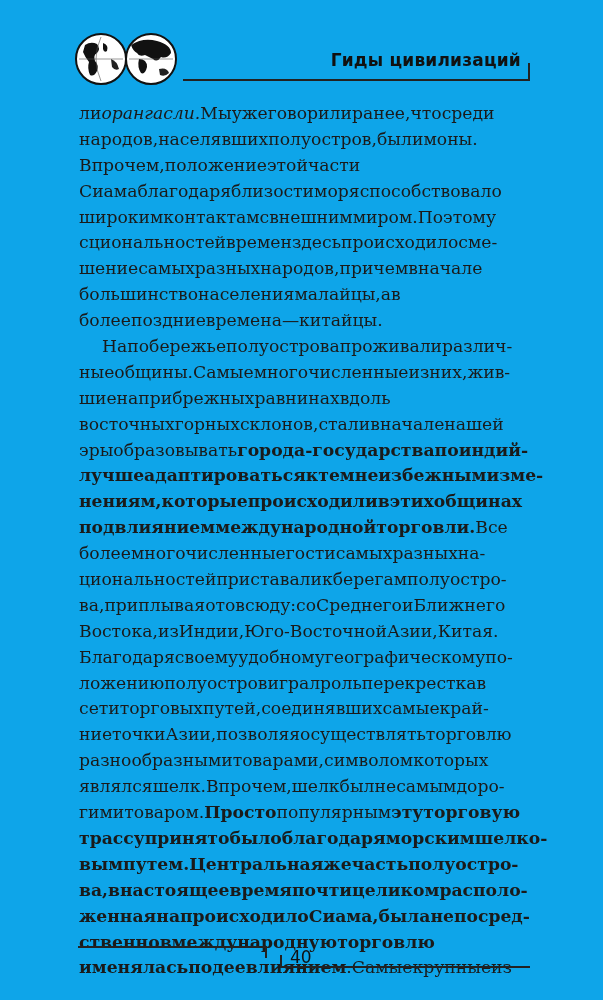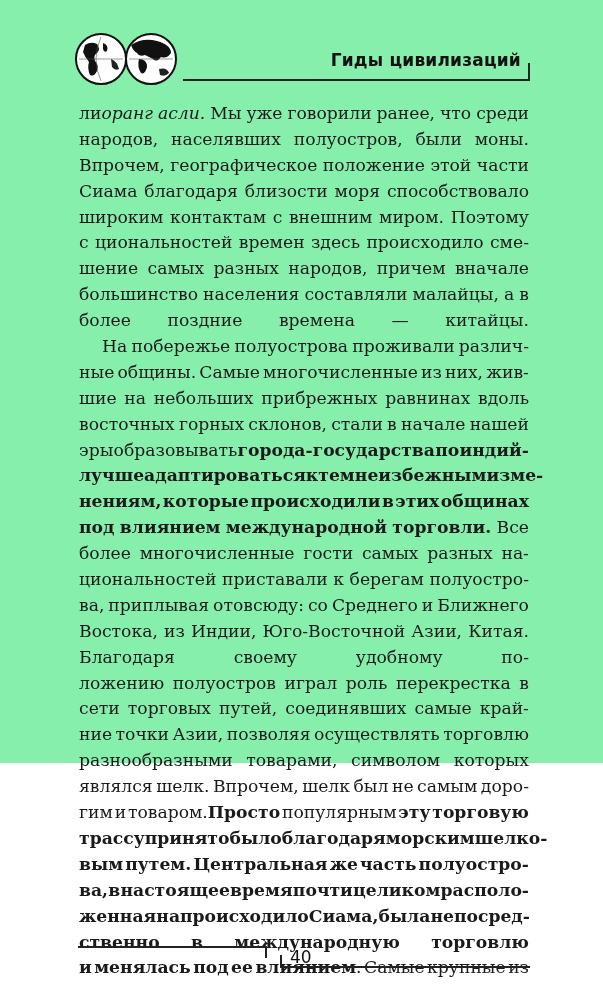--- a/index.html
+++ b/index.html
@@ -1,33 +1,33 @@
 <!DOCTYPE html>
 <html><head>
 <meta charset="utf-8">
 <style>
   html, body { margin: 0; padding: 0; background: #ffffff; }
   body { width: 603px; height: 1000px; position: relative; overflow: hidden; }
-  .page { position: absolute; left: 0; top: 0; width: 603px; height: 763px; background: #86efac; }
+  .page { position: absolute; left: 0; top: 0; width: 603px; height: 1000px; background: #0ea5e9; }
 
   
   .header-globes { position: absolute; left: 75px; top: 33px; width: 108px; height: 52px; }
   .globe { position: absolute; top: 0; width: 52px; height: 52px; border-radius: 50%; border: 2px solid #111; box-sizing: border-box; overflow: hidden; background: #fff; }
   .globe.left { left: 0; }
   .globe.right { left: 50px; }
   .header-rule { position: absolute; left: 183px; top: 79px; width: 347px; height: 2px; background: #222; }
   .header-tick { position: absolute; left: 528px; top: 63px; width: 2px; height: 18px; background: #222; }
   .header-title { position: absolute; right: 82px; top: 50px; font-family: "DejaVu Sans", sans-serif; font-weight: bold; font-size: 17px; color: #111; letter-spacing: 0.2px; }
 
   
   .body-text { position: absolute; left: 79px; top: 101px; width: 450px;
     font-family: "DejaVu Serif", serif; font-size: 17.2px; line-height: 25.9px; color: #1a1a1a; }
   .line { display: block; text-align: justify; text-align-last: justify; white-space: nowrap; height: 25.9px; overflow: visible; }
   .line.indent { padding-left: 23px; }
-  .line-inner { display: flex; justify-content: space-between; width: 100%; }
+  .line-inner { display: flex; justify-content: flex-start; width: 100%; }
   .line.indent .line-inner { width: calc(100% - 0px); }
   .w { white-space: nowrap; }
   .b { font-weight: bold; }
   .i { font-style: italic; }
 
   
   .footer-rule-left { position: absolute; left: 78px; top: 946px; width: 188px; height: 2px; background: #222; }
   .footer-tick-right { position: absolute; left: 265px; top: 946px; width: 2px; height: 12px; background: #222; }
   .footer-tick-left { position: absolute; left: 280px; top: 955px; width: 2px; height: 12px; background: #222; }
   .footer-rule-right { position: absolute; left: 280px; top: 966px; width: 250px; height: 2px; background: #222; }
@@ -79,21 +79,20 @@
           <span class="w"><span>народов,</span></span>
           <span class="w"><span>населявших</span></span>
           <span class="w"><span>полуостров,</span></span>
           <span class="w"><span>были</span></span>
           <span class="w"><span>моны.</span></span>
         </div>
       </div>
       <div class="line">
         <div class="line-inner">
           <span class="w"><span>Впрочем,</span></span>
-          <span class="w"><span>географическое</span></span>
           <span class="w"><span>положение</span></span>
           <span class="w"><span>этой</span></span>
           <span class="w"><span>части</span></span>
         </div>
       </div>
       <div class="line">
         <div class="line-inner">
           <span class="w"><span>Сиама</span></span>
           <span class="w"><span>благодаря</span></span>
           <span class="w"><span>близости</span></span>
@@ -128,21 +127,20 @@
           <span class="w"><span>разных</span></span>
           <span class="w"><span>народов,</span></span>
           <span class="w"><span>причем</span></span>
           <span class="w"><span>вначале</span></span>
         </div>
       </div>
       <div class="line">
         <div class="line-inner">
           <span class="w"><span>большинство</span></span>
           <span class="w"><span>населения</span></span>
-          <span class="w"><span>составляли</span></span>
           <span class="w"><span>малайцы,</span></span>
           <span class="w"><span>а</span></span>
           <span class="w"><span>в</span></span>
         </div>
       </div>
       <div class="line">
         <div class="line-inner left">
           <span class="w"><span>более</span></span>
           <span class="w"><span>поздние</span></span>
           <span class="w"><span>времена</span></span>
@@ -167,21 +165,20 @@
           <span class="w"><span>многочисленные</span></span>
           <span class="w"><span>из</span></span>
           <span class="w"><span>них,</span></span>
           <span class="w"><span>жив-</span></span>
         </div>
       </div>
       <div class="line">
         <div class="line-inner">
           <span class="w"><span>шие</span></span>
           <span class="w"><span>на</span></span>
-          <span class="w"><span>небольших</span></span>
           <span class="w"><span>прибрежных</span></span>
           <span class="w"><span>равнинах</span></span>
           <span class="w"><span>вдоль</span></span>
         </div>
       </div>
       <div class="line">
         <div class="line-inner">
           <span class="w"><span>восточных</span></span>
           <span class="w"><span>горных</span></span>
           <span class="w"><span>склонов,</span></span>
@@ -266,20 +263,21 @@
           <span class="w"><span>Юго-Восточной</span></span>
           <span class="w"><span>Азии,</span></span>
           <span class="w"><span>Китая.</span></span>
         </div>
       </div>
       <div class="line">
         <div class="line-inner">
           <span class="w"><span>Благодаря</span></span>
           <span class="w"><span>своему</span></span>
           <span class="w"><span>удобному</span></span>
+          <span class="w"><span>географическому</span></span>
           <span class="w"><span>по-</span></span>
         </div>
       </div>
       <div class="line">
         <div class="line-inner">
           <span class="w"><span>ложению</span></span>
           <span class="w"><span>полуостров</span></span>
           <span class="w"><span>играл</span></span>
           <span class="w"><span>роль</span></span>
           <span class="w"><span>перекрестка</span></span>

